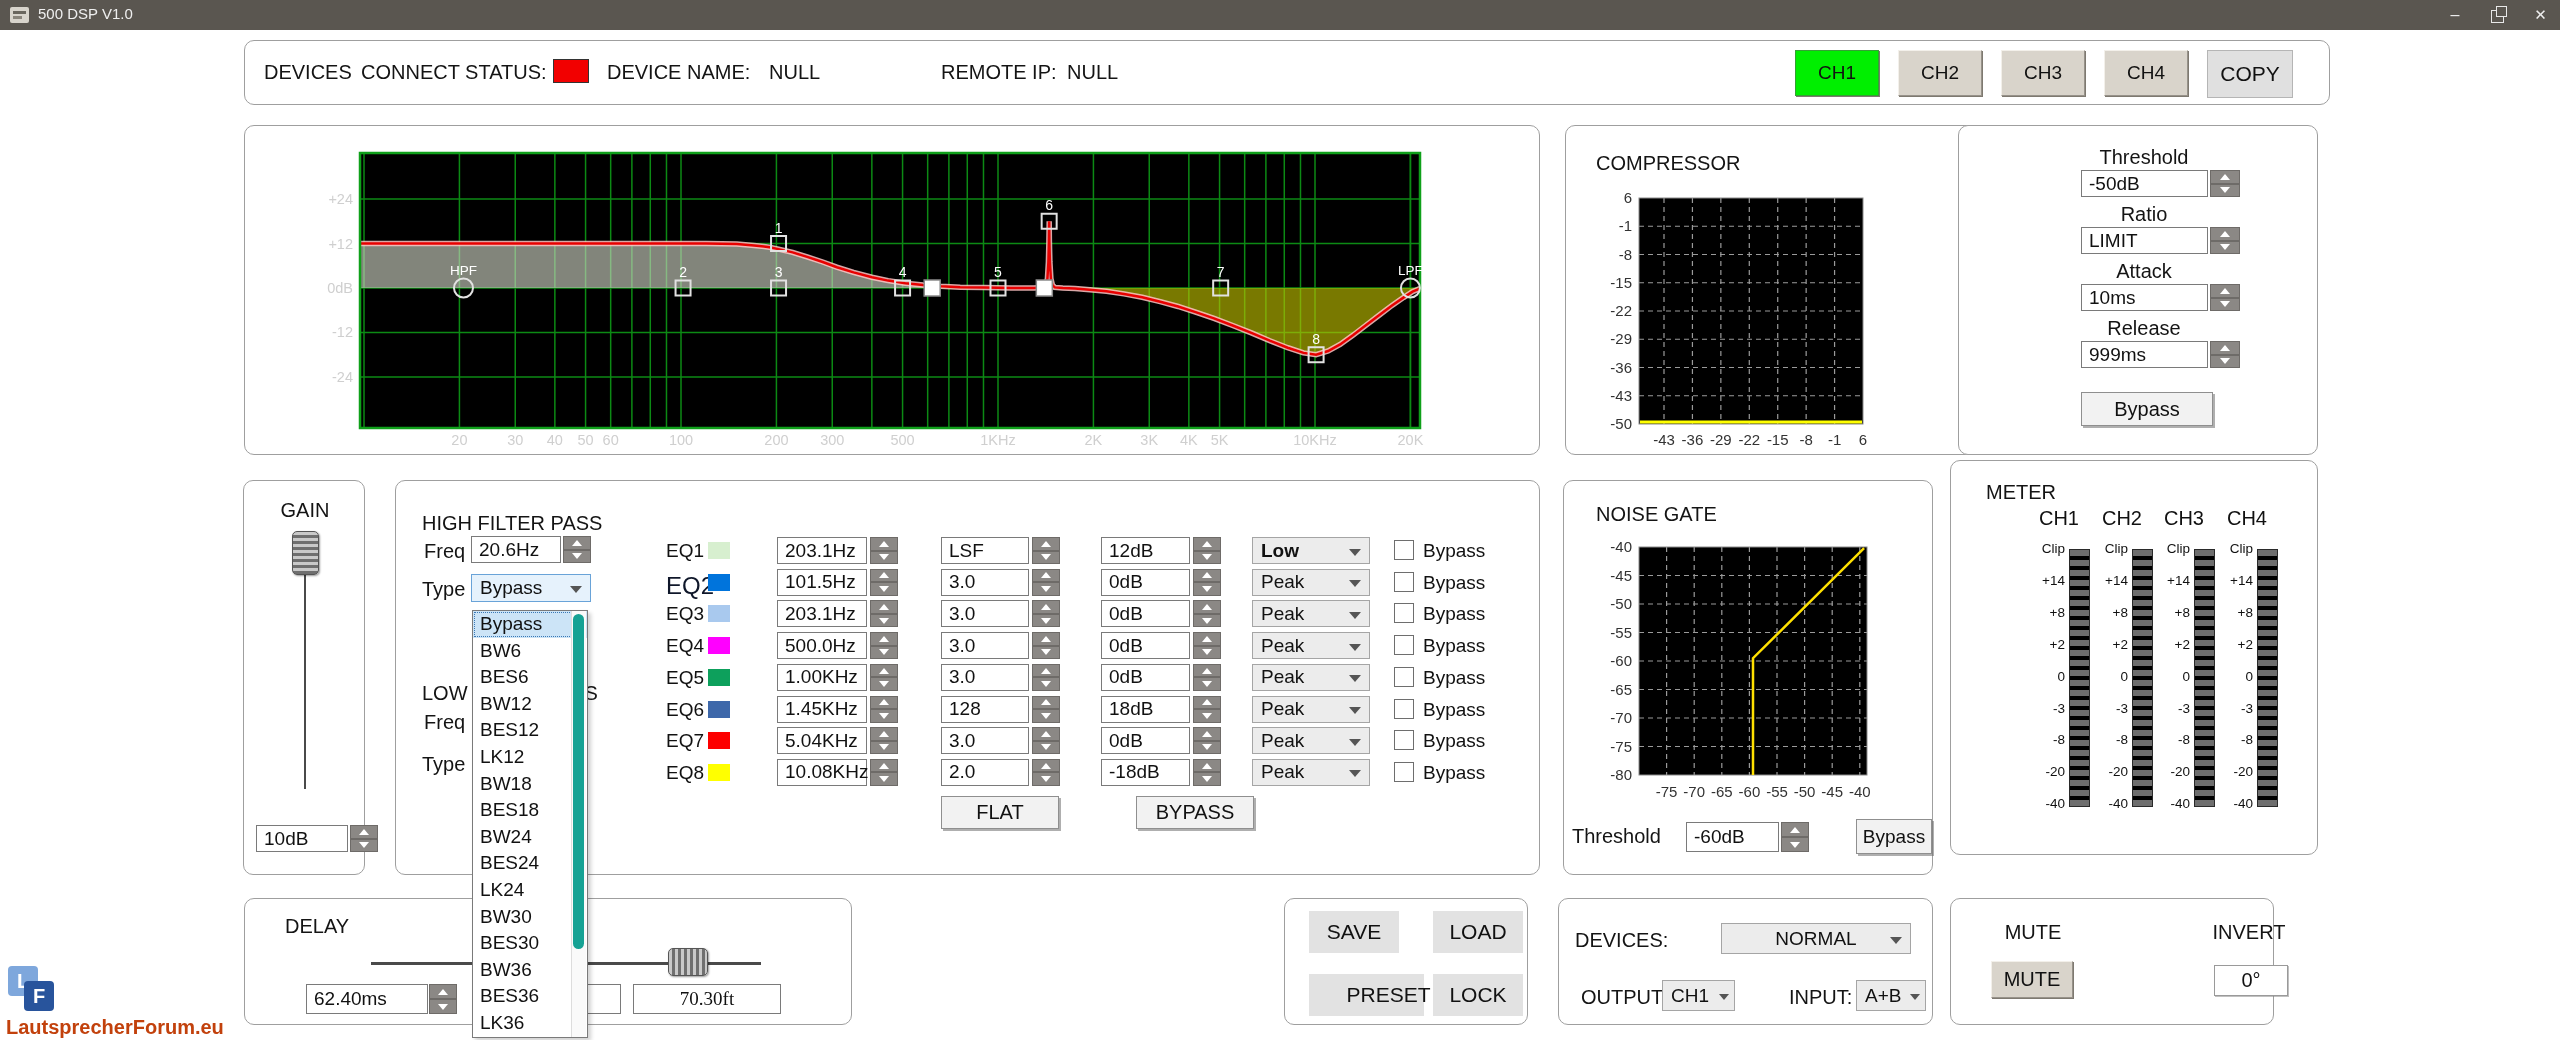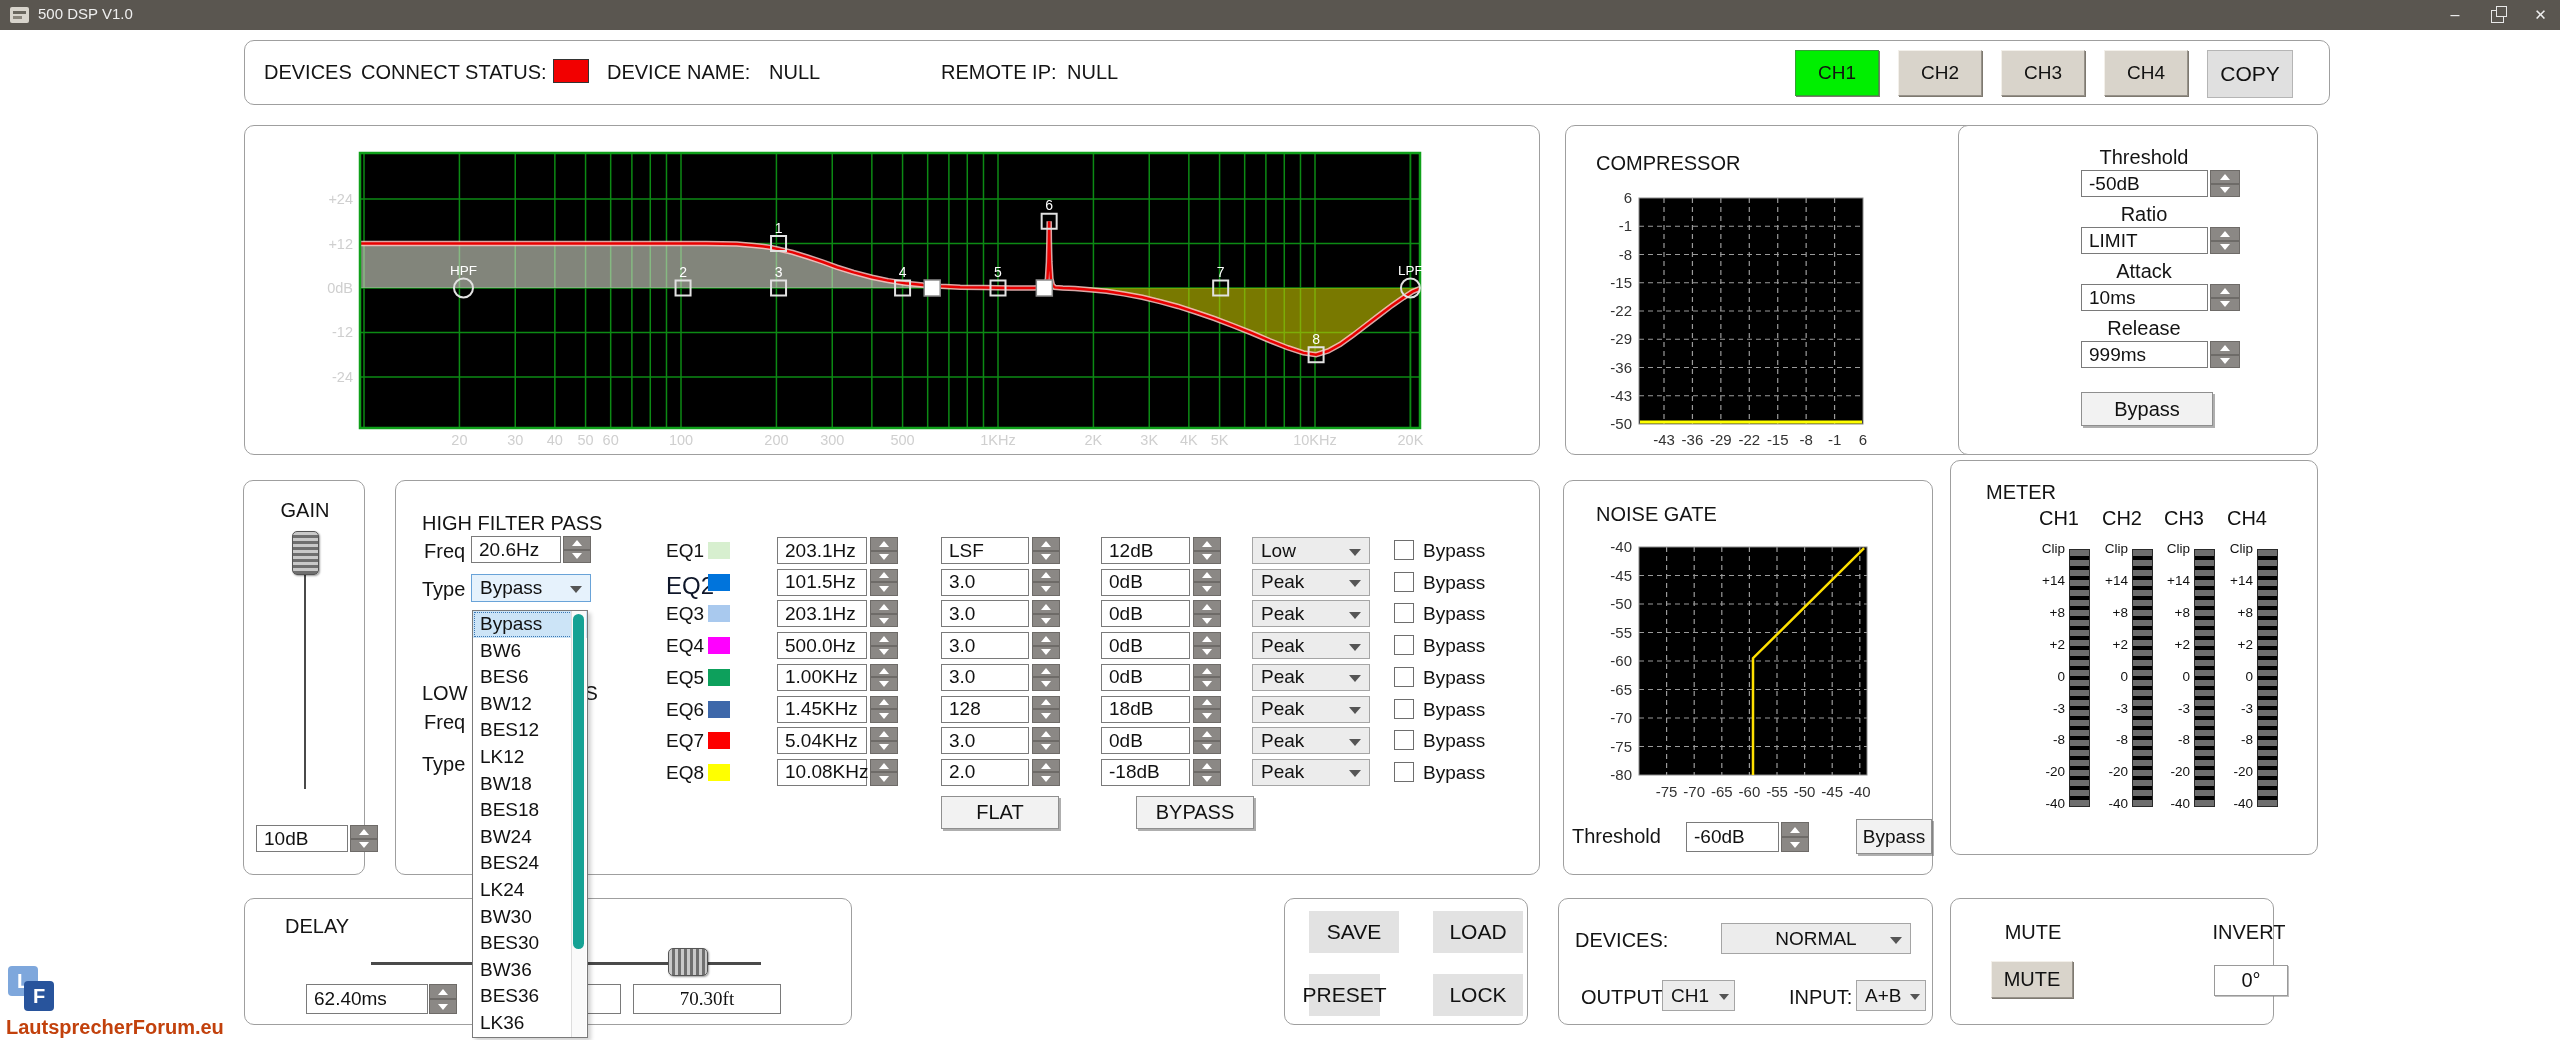--- a/index.html
+++ b/index.html
@@ -313,21 +313,21 @@
           </div>
           <div class="sbox" style="position: absolute; left: 435px; top: 0px; width: 89px; height: 27px;">12dB</div>
           <div class="spin" style="position: absolute; left: 527px; top: 0px; width: 28px; height: 27px;">
             <span>
               <i class="tri-up"></i>
             </span>
             <span>
               <i class="tri-dn"></i>
             </span>
           </div>
-          <div class="combo" style="position: absolute; left: 586px; top: 0px; width: 118px; height: 27px;">
+          <div class="combo" style="position: absolute; left: 586px; top: 0px; width: 118px; height: 27px; font-weight: bold;">
             <span>Low</span>
             <span class="caret"></span>
           </div>
           <div class="checkbox" style="position: absolute; left: 728px; top: 3px;"></div>
           <div style="position: absolute; left: 757px; top: 3px; font-size: 19px; color: rgb(17, 17, 17);">Bypass</div>
         </div>
         <div style="position: absolute; left: 0px; top: 31.7px; width: 840px; height: 28px;">
           <div style="position: absolute; left: 0px; top: 3px; font-size: 24px; color: #0f172a;">EQ2</div>
           <div style="position: absolute; left: 42px; top: 5px; width: 22px; height: 17px; background: rgb(0, 116, 220);"></div>
           <div class="sbox" style="position: absolute; left: 111px; top: 0px; width: 90px; height: 27px;">101.5Hz</div>
@@ -708,21 +708,21 @@
         </span>
       </div>
     <div class="sbox" style="left:256px;top:85px;width:120px;height:30px;"></div>
     <div class="sbox" style="left:388px;top:85px;width:148px;height:30px;justify-content:center;padding-left:0;font-family:Liberation Serif, serif;">70.30ft</div>
   </div>
 
 
   <div class="panel" style="left:1284px;top:898px;width:244px;height:127px;">
     <div class="btn-flat" style="left:24px;top:12px;width:90px;height:42px;">SAVE</div>
     <div class="btn-flat" style="left:148px;top:12px;width:90px;height:42px;">LOAD</div>
-    <div class="btn-flat" style="left:24px;top:75px;width:71px;height:42px;">PRESET</div>
+    <div class="btn-flat" style="left:24px;top:75px;width:71px;height:42px;padding-left:44px;">PRESET</div>
     <div class="btn-flat" style="left:148px;top:75px;width:90px;height:42px;">LOCK</div>
   </div>
 
   <div class="panel" style="left:1558px;top:898px;width:375px;height:127px;">
     <div class="lbl" style="left:16px;top:30px;">DEVICES:</div>
     <div class="combo" style="left:162px;top:24px;width:190px;height:31px;justify-content:center;padding-left:0;">
       <span>NORMAL</span>
         <span class="caret"></span>
     </div>
     <div class="lbl" style="left:22px;top:87px;">OUTPUT:</div>

